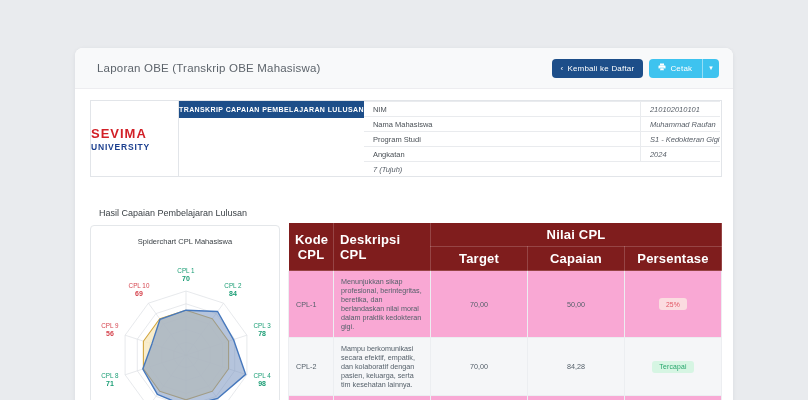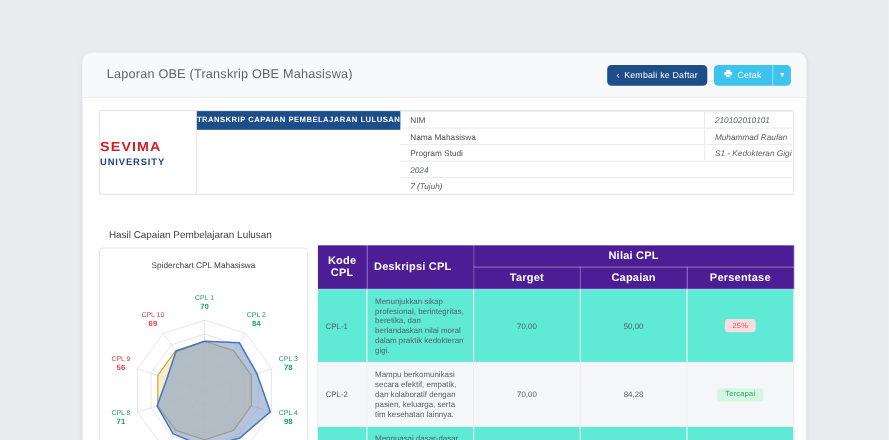--- a/index.html
+++ b/index.html
@@ -67,30 +67,30 @@
   .chart-card {
     position:absolute; left:15px; top:177px; width:190px; height:252px;
     border:1px solid #e4e7ea; border-radius:4px; background:#fff;
   }
   .chart-title { text-align:center; font-size:7.5px; color:#3c4247; margin-top:11px; }
   .radar-svg { position:absolute; left:0; top:26px; }
   
   .cpl-panel { position:absolute; left:213px; top:174px; width:434px; }
   table.cpl { width:100%; border-collapse:collapse; table-layout:fixed; }
   table.cpl th {
-    background:#4c1d95; color:#fff; font-weight:bold; font-size:10px;
+    background:#7f1d1d; color:#fff; font-weight:bold; font-size:13px;
     border:1px solid rgba(255,255,255,.18); padding:4px 6px; letter-spacing:.2px;
   }
   th.th-kode { width:45px; text-align:center; }
   th.th-desc { text-align:left; padding-left:10px; }
   th.th-sub { width:50px; text-align:center; }
   th.th-pers { width:62px; text-align:center; }
   table.cpl td {
     font-size:7.2px; color:#55606a; border:1px solid #eceef1;
-    padding:6px 7px; vertical-align:middle; background:#5eead4;
+    padding:6px 7px; vertical-align:middle; background:#f9a8d4;
   }
   tr.alt td { background:#f5f6f8; }
   td.td-kode { color:#4a5056; }
   td.td-num { text-align:center; color:#4a5056; }
   td.td-capaian-ok { text-align:center; color:#1f9d6f; }
   td.td-badge { text-align:center; }
   .badge {
     display:inline-block; font-size:6.8px; border-radius:3px; padding:2.5px 7px; letter-spacing:.2px;
   }
   .badge-success { background:#d6f5e3; color:#27a56c; }
@@ -138,20 +138,21 @@
           </div>
           <div class="info-row">
             <div class="info-label">Nama Mahasiswa</div>
             <div class="info-value">Muhammad Raufan</div>
           </div>
           <div class="info-row">
             <div class="info-label">Program Studi</div>
             <div class="info-value">S1 - Kedokteran Gigi</div>
           </div>
           <div class="info-row">
+            <div class="info-label">Angkatan</div>
             <div class="info-value">2024</div>
           </div>
           <div class="info-row">
             <div class="info-value">7 (Tujuh)</div>
           </div>
         </div>
     </div>
   </div>
 
   <div class="section-title">Hasil Capaian Pembelajaran Lulusan</div>

